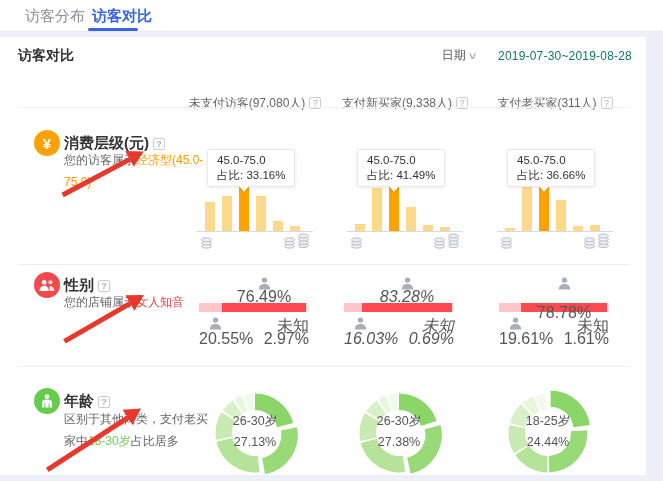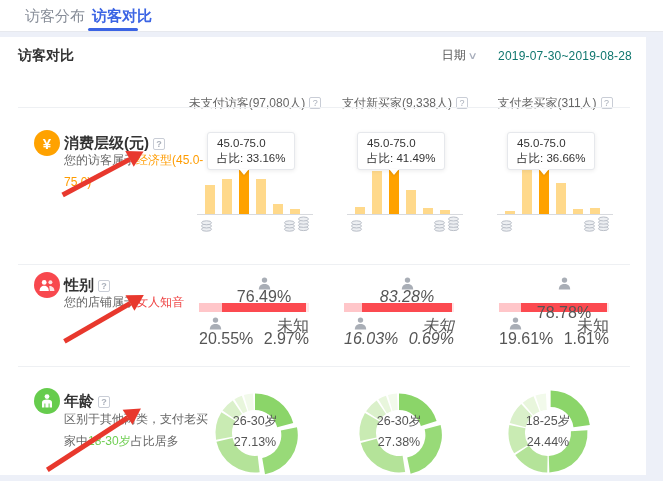--- a/index.html
+++ b/index.html
@@ -46,21 +46,21 @@
   .row-icon{
     position:absolute;left:34px;width:26px;height:26px;border-radius:50%;
     display:flex;align-items:center;justify-content:center;color:#fff;
   }
   .row-title{position:absolute;left:64px;font-size:15px;font-weight:bold;color:#333;}
   .row-desc{position:absolute;left:64px;width:150px;font-size:12px;line-height:22px;color:#666;}
   .hl-orange{color:#ff9c00;} .hl-red{color:#ef4444;} .hl-green{color:#6fce52;}
   .yen{font-size:15px;font-weight:bold;}
 
   
-  .bar-chart{position:absolute;width:120px;height:114px;}
+  .bar-chart{position:absolute;width:120px;height:114px;margin-top:17px;}
   .bc0{left:197px;top:93px;} .bc1{left:347px;top:93px;} .bc2{left:497px;top:93px;}
   .gender-chart{position:absolute;width:118px;height:70px;}
   .gc0{left:197px;top:239px;} .gc1{left:342px;top:239px;font-style:italic;} .gc2{left:497px;top:239px;}
   .donut-chart{position:absolute;width:96px;height:96px;}
   .dc0{left:207px;top:348px;} .dc1{left:351px;top:348px;} .dc2{left:500px;top:348px;}
 
   .tooltip{
     position:absolute;left:10px;top:2px;background:#fff;border:1px solid #e6e8ec;border-radius:3px;
     padding:3px 9px;font-size:11.5px;line-height:15px;color:#333;white-space:nowrap;
     box-shadow:0 1px 4px rgba(0,0,0,.08);z-index:2;

